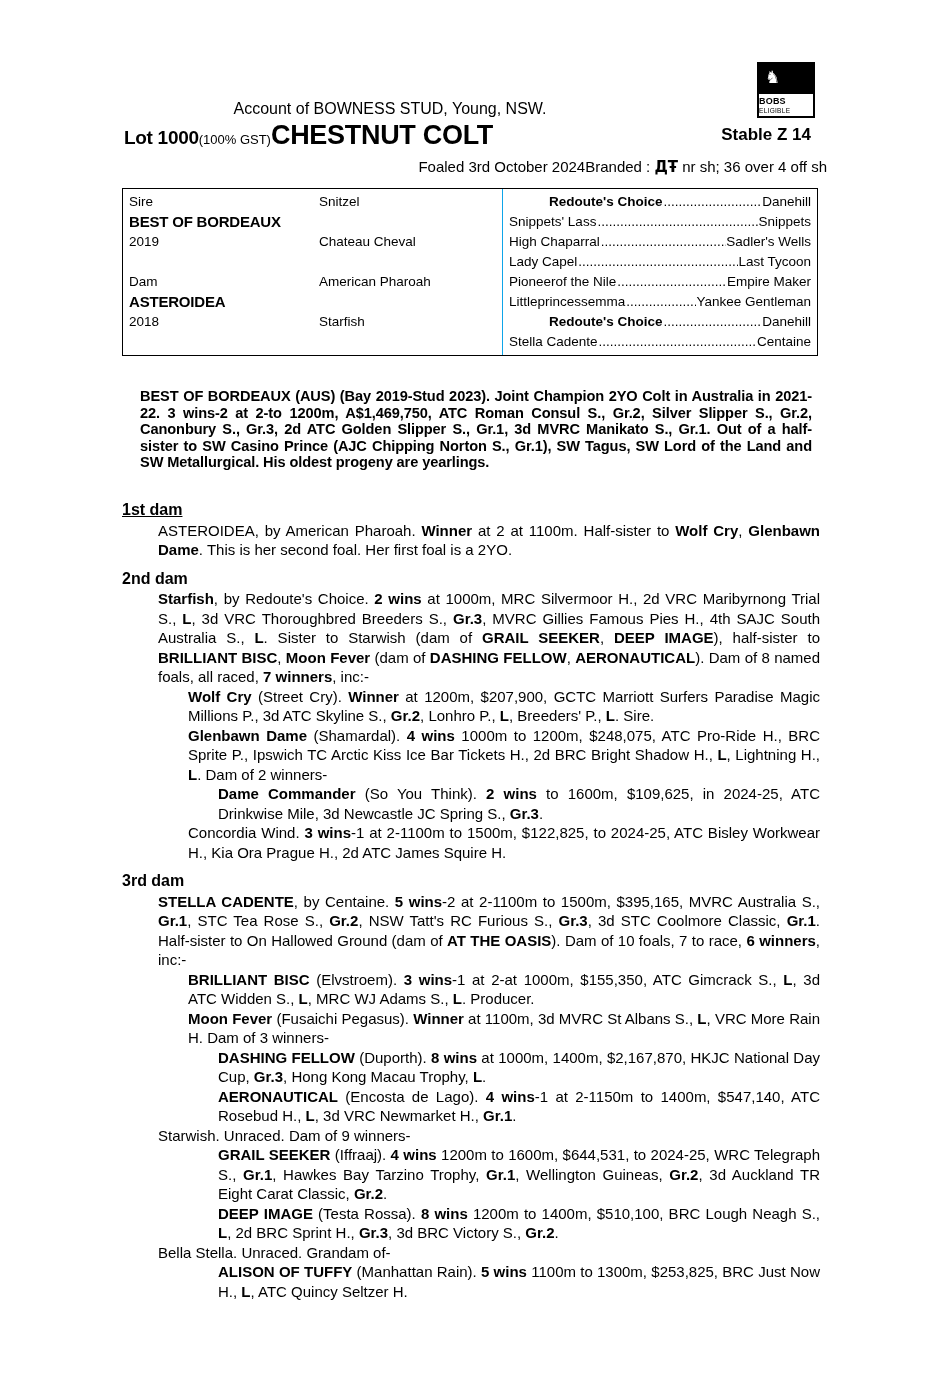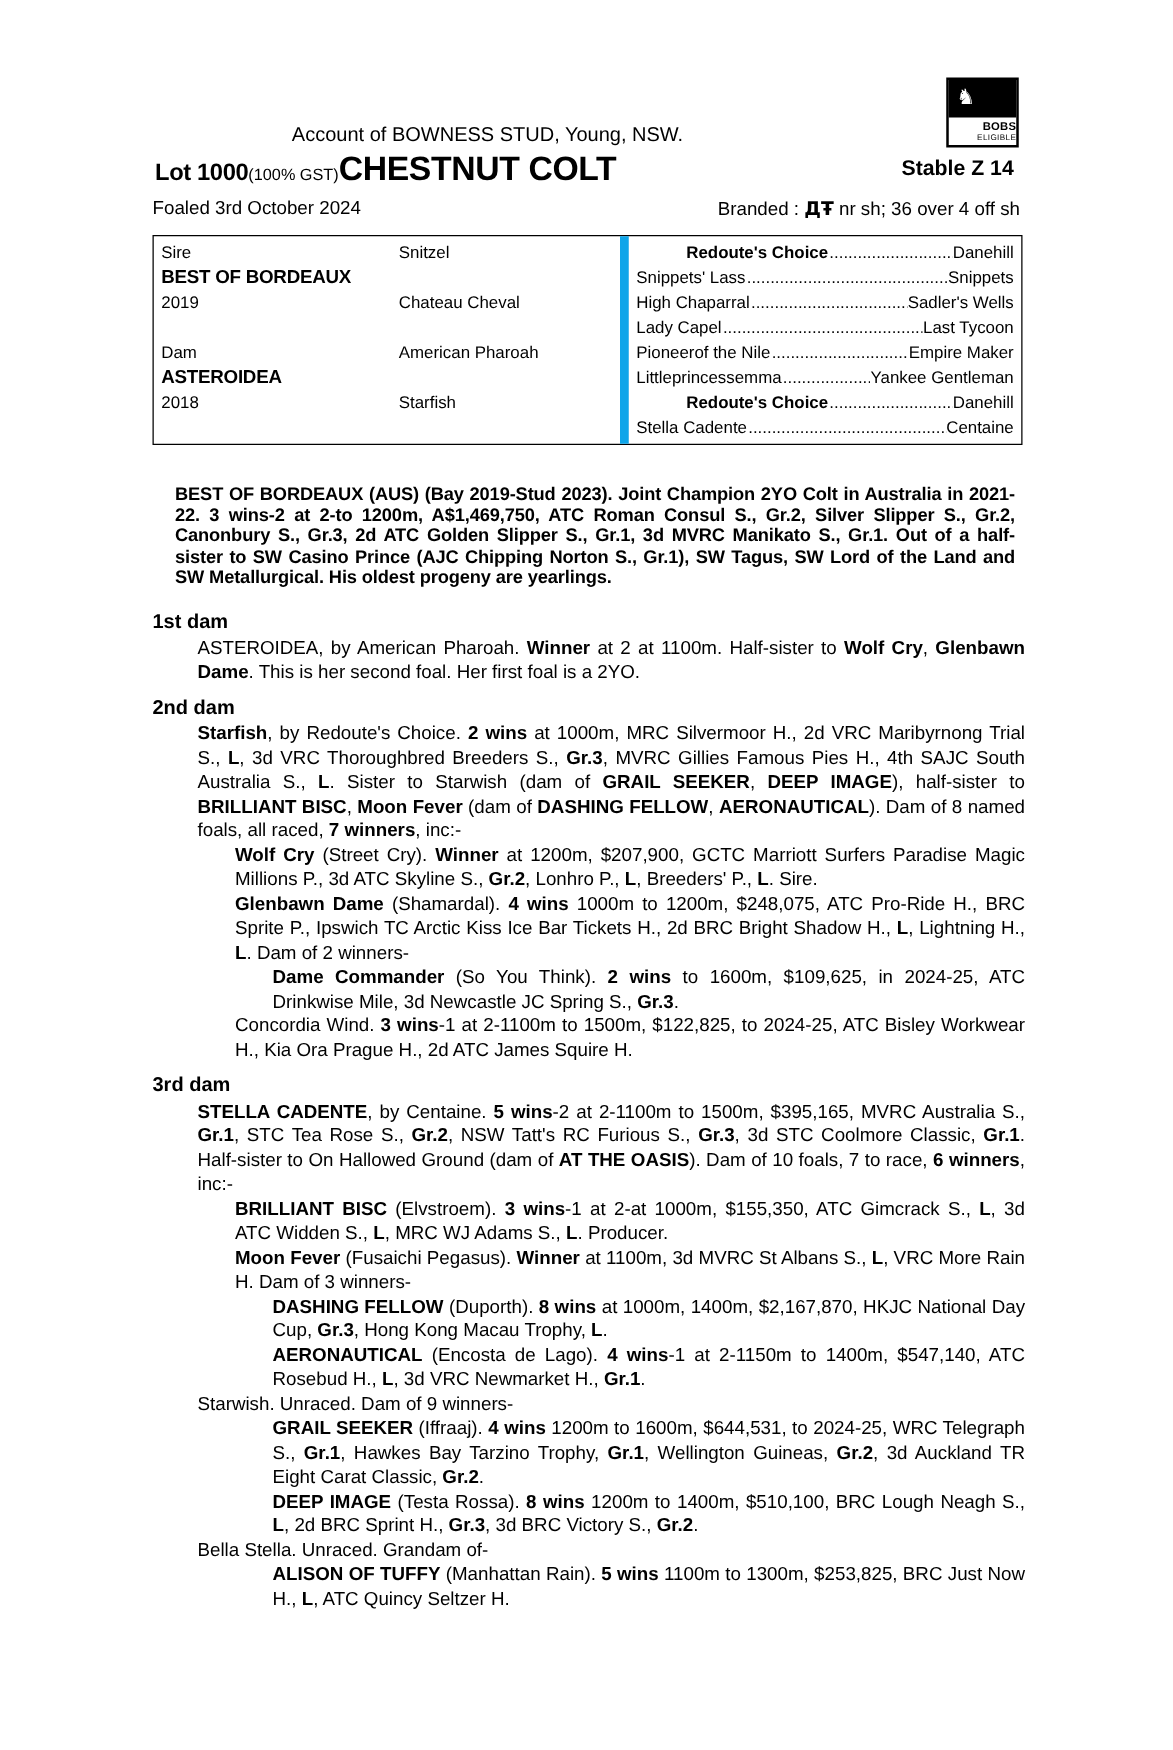--- a/index.html
+++ b/index.html
@@ -41,21 +41,21 @@
   }
   .bobs-logo .horse {
     position: absolute;
     left: 6px;
     top: 5px;
     color: #fff;
     font-size: 17px;
     line-height: 17px;
   }
   .bobs-logo .label {
-    text-align: right;
+    text-align: left;
     font-size: 9px;
     font-weight: bold;
     letter-spacing: .2px;
     line-height: 10px;
     padding-top: 2px;
   }
   .bobs-logo .label .sub { font-size: 6.5px; font-weight: normal; display:block; letter-spacing:.3px;}
 
   
   .account-line {
@@ -91,44 +91,44 @@
   .stable {
     position: absolute;
     right: 13px;
     top: 5px;
     font-size: 17px;
     font-weight: bold;
   }
   .foaled-row {
     position: absolute;
     top: 158px;
-    left: 122px;
+    left: 133px;
     width: 694px;
     font-size: 15px;
     display: flex;
-    justify-content: space-between;
+    justify-content: flex-end;
   }
   .brand-glyph {
     font-family: "DejaVu Sans", sans-serif;
     font-weight: bold;
     font-size: 15px;
   }
 
   
   .ped {
     position: absolute;
     top: 188px;
     left: 122px;
     width: 696px;
     border: 1px solid #000;
     box-sizing: border-box;
     display: flex;
     font-size: 13.5px;
   }
-  .ped-left { width: 382px; padding: 3px 0 3px 6px; box-sizing: border-box; border-right: 7px solid #0ea5e9;}
+  .ped-left { width: 382px; padding: 3px 0 3px 6px; box-sizing: border-box; border-right: 1px solid #0ea5e9;}
   .ped-right { width: 314px; padding: 3px 6px 3px 6px; box-sizing: border-box;}
   .ped-line { display: flex; line-height: 20px; height: 20px; }
   .ped-line .l1 { width: 190px; }
   .ped-line .l2 { flex: 1; }
   .ped-name { font-weight: bold; font-size: 15px; letter-spacing: -0.2px;}
   .rline { line-height: 20px; height: 20px; white-space: nowrap; display:flex; }
   .rline .nm { }
   .rline .dots { flex: 1; overflow: hidden; letter-spacing: 0px; padding: 0 1px;}
   .rline .tail { }
   .bold { font-weight: bold; margin-left: 40px; }
@@ -154,21 +154,21 @@
     width: 698px;
     font-size: 15px;
     line-height: 19.5px;
   }
   .damhead {
     font-weight: bold;
     font-size: 16px;
     margin-top: 9px;
     margin-bottom: 1px;
   }
-  .damhead.first { margin-top: 4px; }
+  .damhead.first { margin-top: 16px; text-decoration: underline; }
   p.blk {
     margin: 0;
     text-align: justify;
     text-indent: 0;
   }
   .hang1 { padding-left: 36px; text-indent: -36px; }
   .hang2 { padding-left: 66px; text-indent: -36px; }
   .hang3 { padding-left: 96px; text-indent: -36px; }
   .nm-bold { font-weight: bold; }
 </style>

